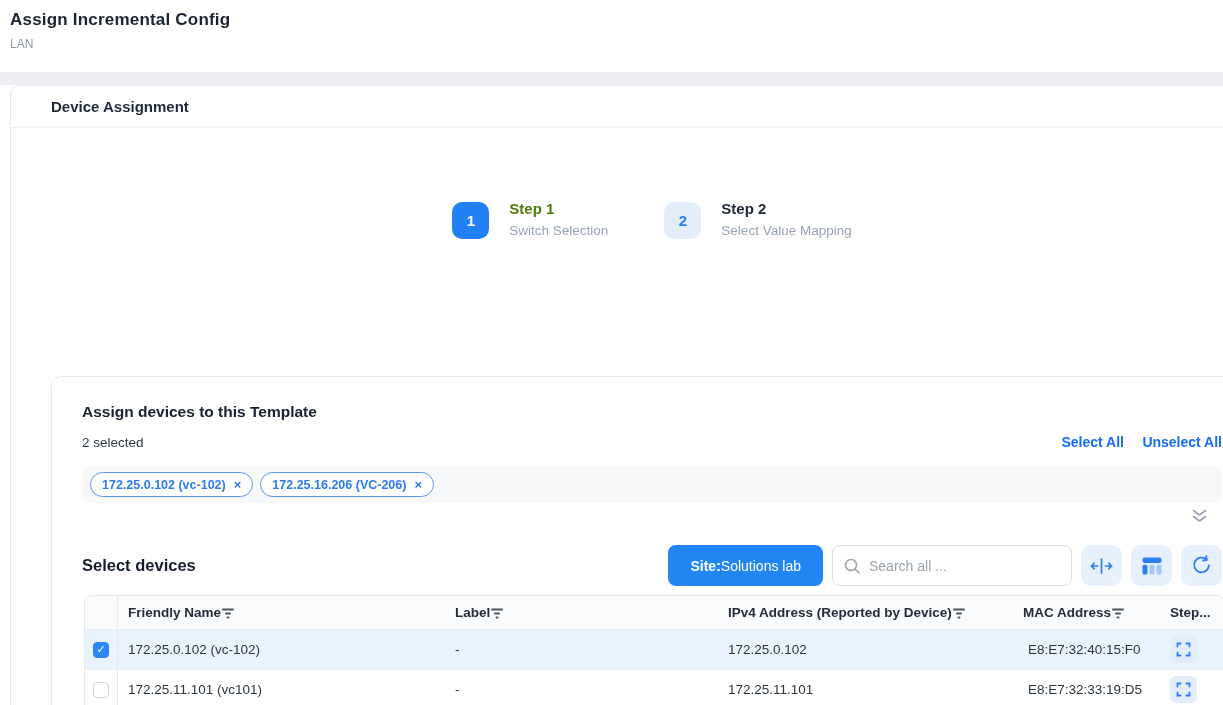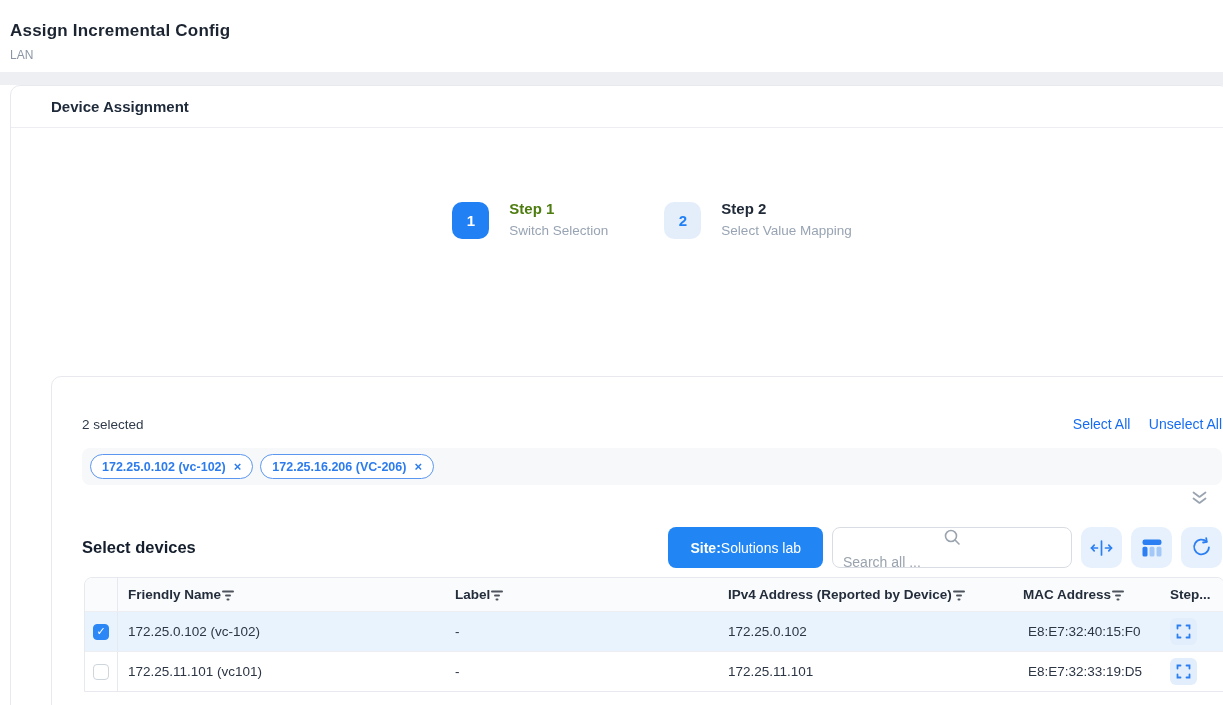--- a/index.html
+++ b/index.html
@@ -1,21 +1,21 @@
 <!DOCTYPE html>
 <html><head>
 <meta charset="utf-8">
 <style>
   * { box-sizing: border-box; margin: 0; padding: 0; }
   html,body { background:#fff; }
   body { font-family: "Liberation Sans", "DejaVu Sans", sans-serif; }
   .page { position:relative; width:1223px; height:705px; background:#fff; overflow:hidden; }
 
   
-  .topbar { height:72px; padding:21px 0 0 10px; }
+  .topbar { height:72px; padding:10px 0 0 10px; }
   .page-title { font-size:17px; font-weight:700; color:#1b2430; letter-spacing:.2px; }
   .page-subtitle { font-size:12px; color:#8b95a3; margin-top:7px; }
   .gray-band { height:13px; background:#edeff2; }
 
   
   .main-card { position:absolute; top:85px; left:10px; width:1220px; height:640px;
     background:#fff; border:1px solid #e7e9ee; border-radius:10px; }
   .card-header { height:42px; border-bottom:1px solid #eceef2; display:flex; align-items:center; padding-left:40px; }
   .card-title { font-size:15px; font-weight:700; color:#1e2a3a; }
 
@@ -30,40 +30,40 @@
   .step-title.current { color:#4d7c0f; }
   .step-title.next { color:#1f2937; }
   .step-sub { font-size:13.5px; color:#98a4b3; margin-top:6px; }
 
   
   .inner-card { position:absolute; top:290px; left:40px; width:1202px; height:560px;
     background:#fff; border:1px solid #e7e9ee; border-radius:10px; padding:26px 30px 0 30px; }
   .panel-title { font-size:15.5px; font-weight:700; color:#17202e; }
   .selected-row { display:flex; justify-content:space-between; align-items:center; margin-top:12px; }
   .selected-count { font-size:13.5px; color:#2e3a49; }
-  .links a { color:#176df2; font-weight:400; font-size:14px; margin-left:14px; text-decoration:none; cursor:pointer; }
+  .links a { color:#176df2; font-weight:700; font-size:14px; margin-left:14px; text-decoration:none; cursor:pointer; }
 
   .chip-band { margin-top:15px; background:#f7f8fa; border-radius:8px; height:37px; display:flex; align-items:center;
     padding:0 8px; gap:7px; }
   .chip { display:inline-flex; align-items:center; gap:8px; border:1px solid #5b97f0; color:#2d7ced; background:#fff;
     border-radius:14px; height:25px; padding:0 11px; font-size:12.5px; font-weight:700; cursor:pointer; white-space:nowrap; }
   .chip-x { font-size:13px; line-height:1; cursor:pointer; }
   .collapse-row { display:flex; justify-content:flex-end; padding:6px 14px 0 0; }
   .collapse-row svg { cursor:pointer; }
 
   
   .devices-toolbar { display:flex; justify-content:space-between; align-items:center; margin-top:18px; }
   .devices-title { font-size:16.5px; font-weight:700; color:#141e2c; }
   .toolbar-right { display:flex; align-items:center; gap:9px; }
   .site-btn { height:41px; padding:0 22px; background:#2186f4; color:#fff; border:none; border-radius:8px;
     font-size:14px; display:flex; align-items:center; cursor:pointer; font-family:inherit; }
   .site-prefix { font-weight:600; }
   .site-value { font-weight:400;text-align:right; }
   .search-box { width:240px; height:41px; border:1px solid #d9dde3; border-radius:8px; display:flex; align-items:center;
-    padding:0 10px; gap:8px; background:#fff;flex-direction:column; }
+    padding:0 10px; gap:8px; background:#fff; }
   .search-box input { border:none; outline:none; font-size:14px; width:100%; color:#333; font-family:inherit; background:transparent; }
   .search-box input::placeholder { color:#9aa3ae; }
   .icon-btn { width:41px; height:41px; border-radius:10px; background:#e7f1fd; border:none; display:flex;
     align-items:center; justify-content:center; cursor:pointer; }
 
   
   .table { margin-top:9px; margin-left:2px; width:1141px; border:1px solid #e7e9ee; border-radius:8px 8px 0 0; overflow:hidden; }
   .trow { display:grid; grid-template-columns:33px 327px 273px 295px 145px auto; align-items:stretch; height:40px;
     background:#fff; font-size:13.5px; color:#2c3544; border-top:1px solid #eceef2; }
   .thead { height:33px; background:#fafbfc; border-top:none; font-weight:700; color:#232d3b; }
@@ -110,20 +110,21 @@
       <div class="step">
         <div class="step-badge idle">2</div>
         <div>
           <div class="step-title next">Step 2</div>
           <div class="step-sub">Select Value Mapping</div>
         </div>
       </div>
     </div>
 
     <section class="inner-card">
+      <div class="panel-title">Assign devices to this Template</div>
 
       <div class="selected-row">
         <span class="selected-count">2 selected</span>
         <span class="links">
           <a>Select All</a>
           <a>Unselect All</a>
         </span>
       </div>
 
       <div class="chip-band">

